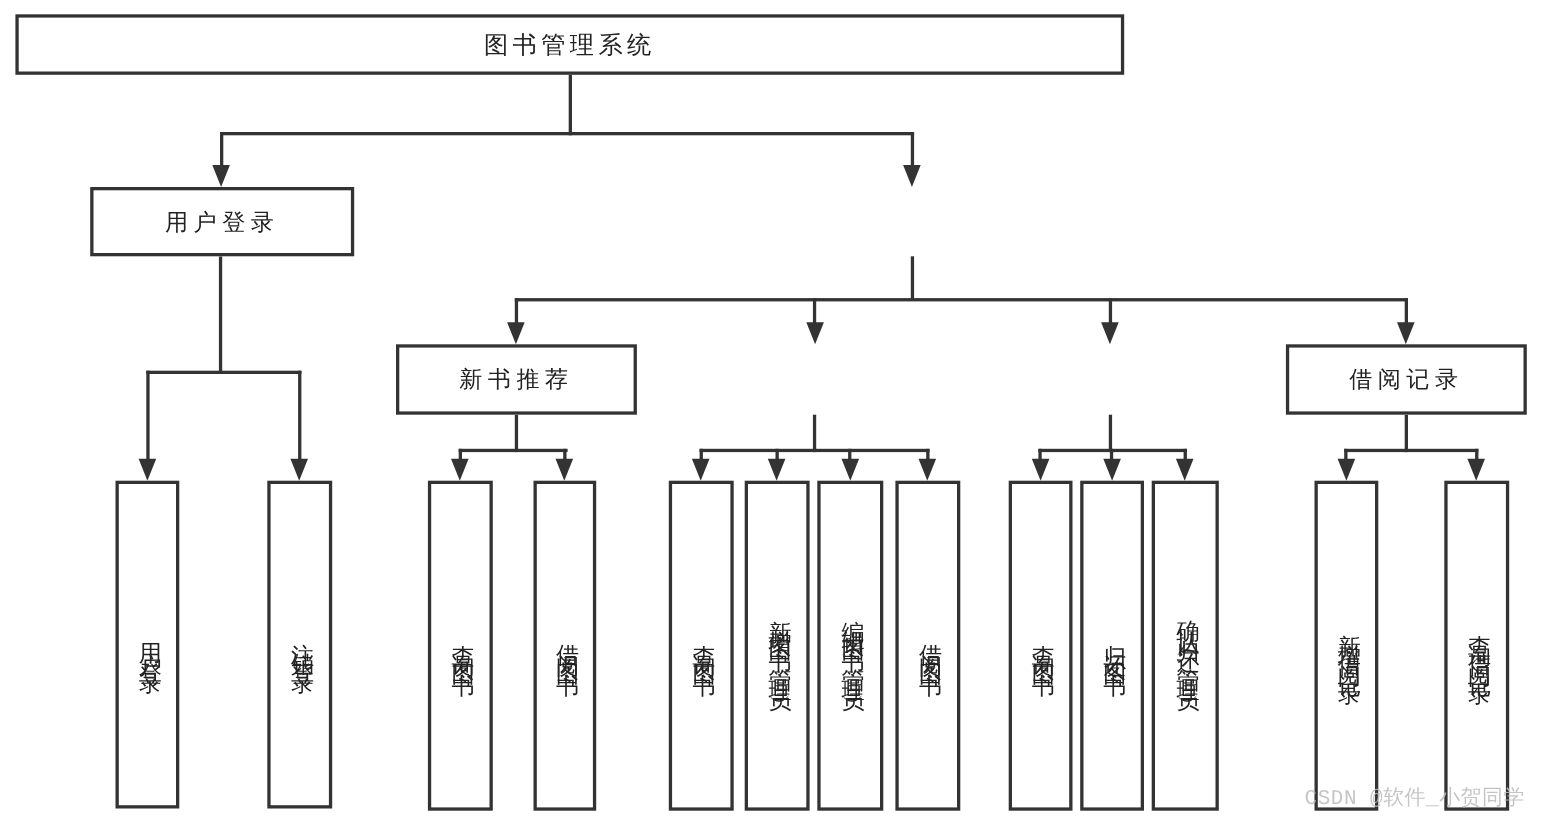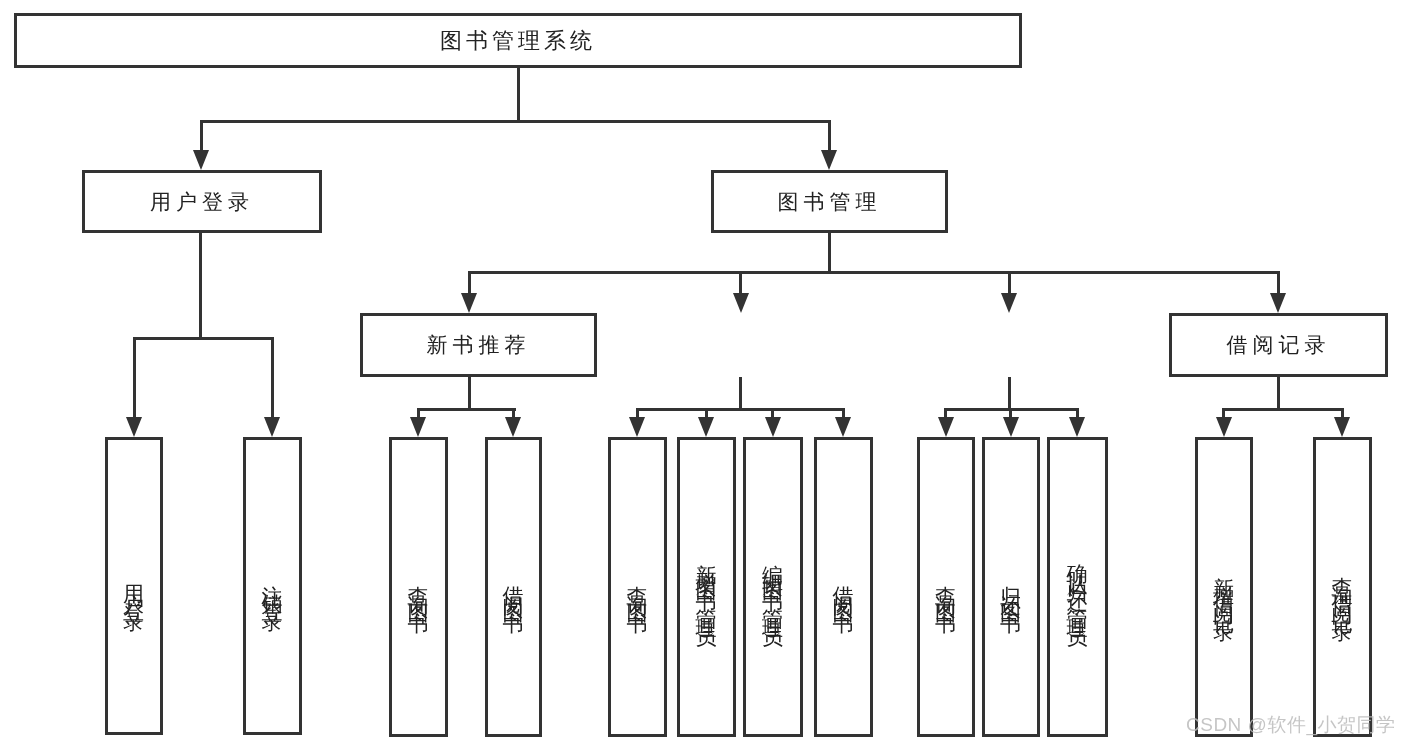--- a/index.html
+++ b/index.html
@@ -6,21 +6,21 @@
     --line:#333333;
     --text:#222222;
     --wm:#bcbcbc;
     --bg:#ffffff;
   }
   html,body{margin:0;padding:0;background:#fff;}
   #stage{
     position:relative;
     width:1405px;height:747px;
     background:var(--bg);
-    font-family:Liberation Sans, sans-serif;
+    font-family:Liberation Mono, monospace;
     color:var(--text);
     overflow:hidden;
   }
   .box{
     position:absolute;
     box-sizing:border-box;
     border:3px solid var(--line);
     background:#fff;
     display:flex;align-items:center;justify-content:center;
     font-size:21px;letter-spacing:5px;
@@ -69,41 +69,40 @@
   <div class="box title" style="left:14px;top:13px;width:1008px;height:55px;">图书管理系统</div>
 
   <div class="vline" style="left:517px;top:66px;height:57px;"></div>
   <div class="hline" style="left:200px;top:120px;width:631px;"></div>
   <div class="vline" style="left:200px;top:120px;height:32px;"></div>
   <div class="arrow" style="left:193px;top:150px;"></div>
   <div class="vline" style="left:828px;top:120px;height:32px;"></div>
   <div class="arrow" style="left:821px;top:150px;"></div>
 
   <div class="box" style="left:82px;top:170px;width:240px;height:63px;">用户登录</div>
-  <div class="box" style="left:711px;top:170px;width:237px;height:63px;">图书管理</div>
 
   <div class="vline" style="left:199px;top:233px;height:106px;"></div>
   <div class="hline" style="left:133px;top:337px;width:141px;"></div>
   <div class="vline" style="left:133px;top:337px;height:82px;"></div>
   <div class="arrow" style="left:126px;top:417px;"></div>
   <div class="vline" style="left:271px;top:337px;height:82px;"></div>
   <div class="arrow" style="left:264px;top:417px;"></div>
 
   <div class="vline" style="left:828px;top:233px;height:40px;"></div>
   <div class="hline" style="left:468px;top:271px;width:812px;"></div>
   <div class="vline" style="left:468px;top:271px;height:24px;"></div>
   <div class="arrow" style="left:461px;top:293px;"></div>
   <div class="vline" style="left:739px;top:271px;height:24px;"></div>
   <div class="arrow" style="left:733px;top:293px;"></div>
   <div class="vline" style="left:1008px;top:271px;height:24px;"></div>
   <div class="arrow" style="left:1001px;top:293px;"></div>
   <div class="vline" style="left:1277px;top:271px;height:24px;"></div>
   <div class="arrow" style="left:1270px;top:293px;"></div>
 
-  <div class="box" style="left:360px;top:313px;width:237px;height:64px;">新书推荐</div>
+  <div class="box" style="left:360px;top:313px;width:219px;height:64px;">新书推荐</div>
   <div class="box" style="left:1169px;top:313px;width:219px;height:64px;">借阅记录</div>
 
   <div class="vline" style="left:468px;top:377px;height:34px;"></div>
   <div class="hline" style="left:417px;top:408px;width:99px;"></div>
   <div class="vline" style="left:417px;top:408px;height:11px;"></div>
   <div class="arrow" style="left:410px;top:417px;"></div>
   <div class="vline" style="left:512px;top:408px;height:11px;"></div>
   <div class="arrow" style="left:505px;top:417px;"></div>
 
   <div class="vline" style="left:739px;top:377px;height:34px;"></div>

